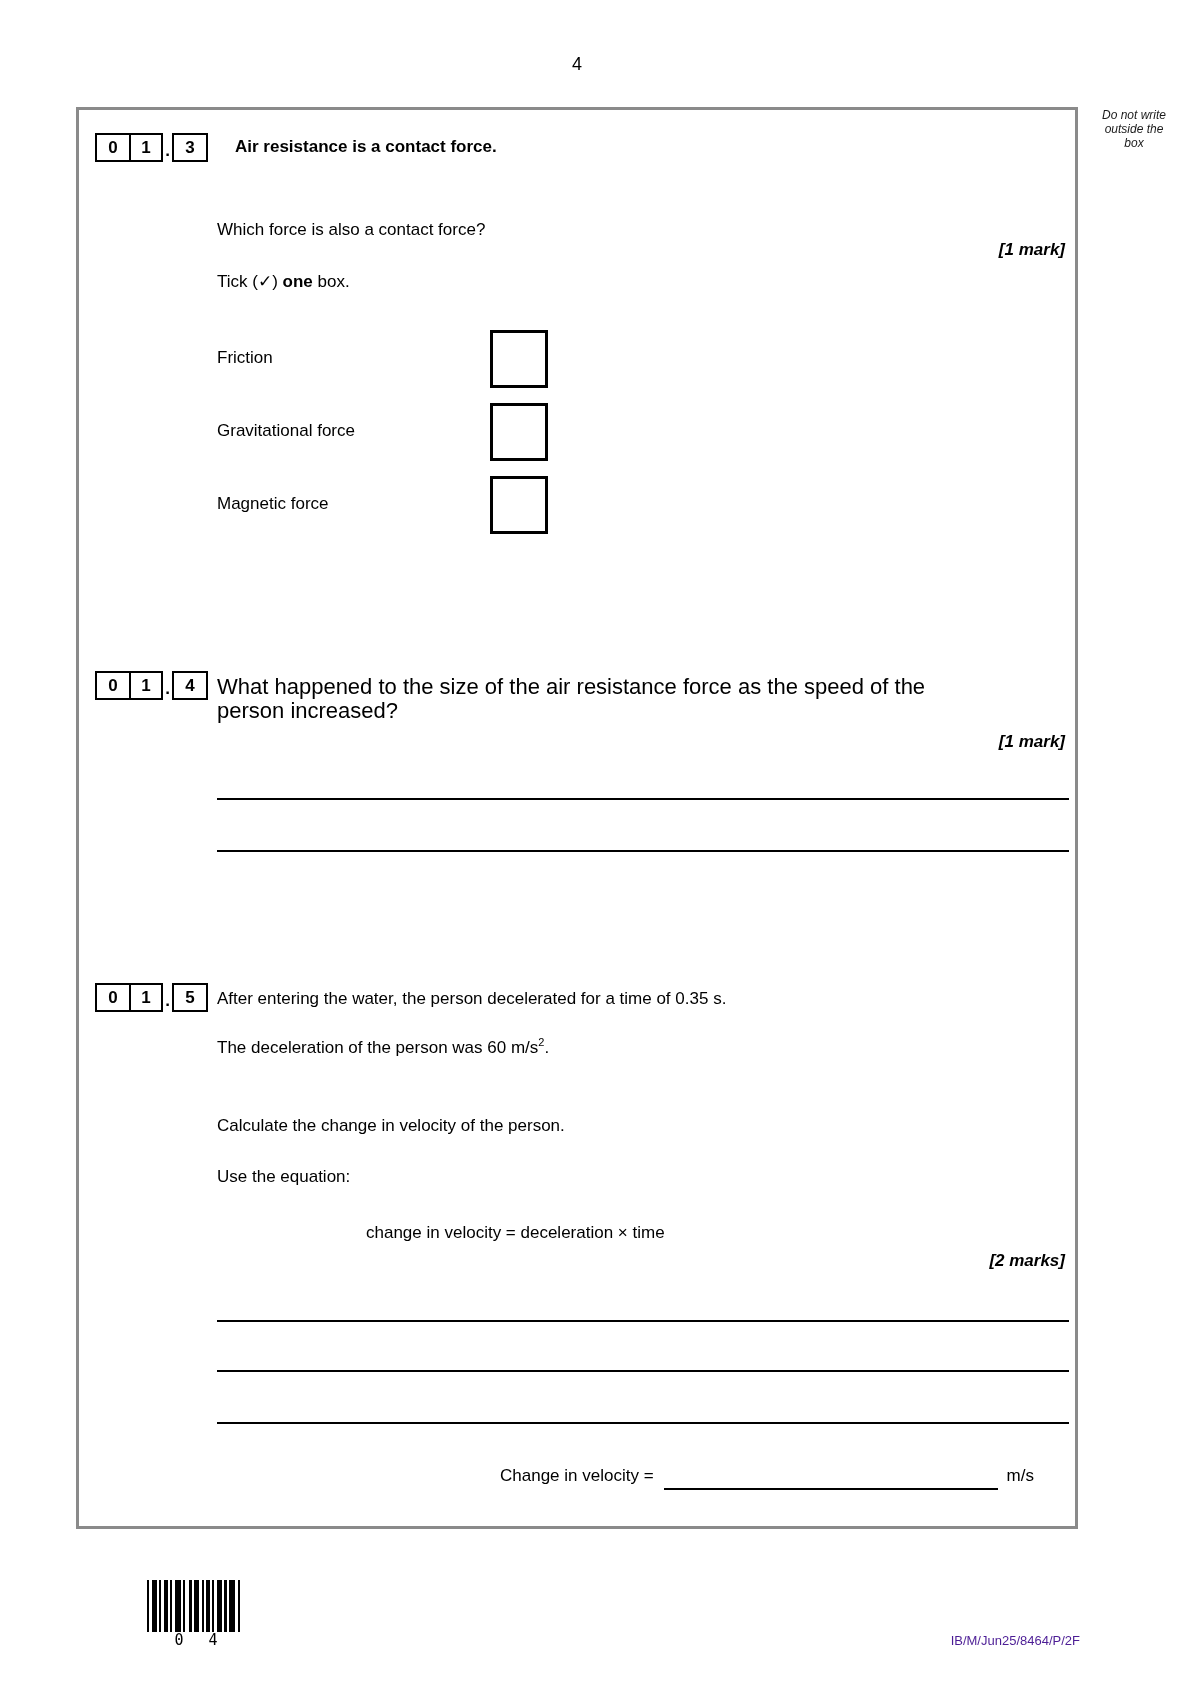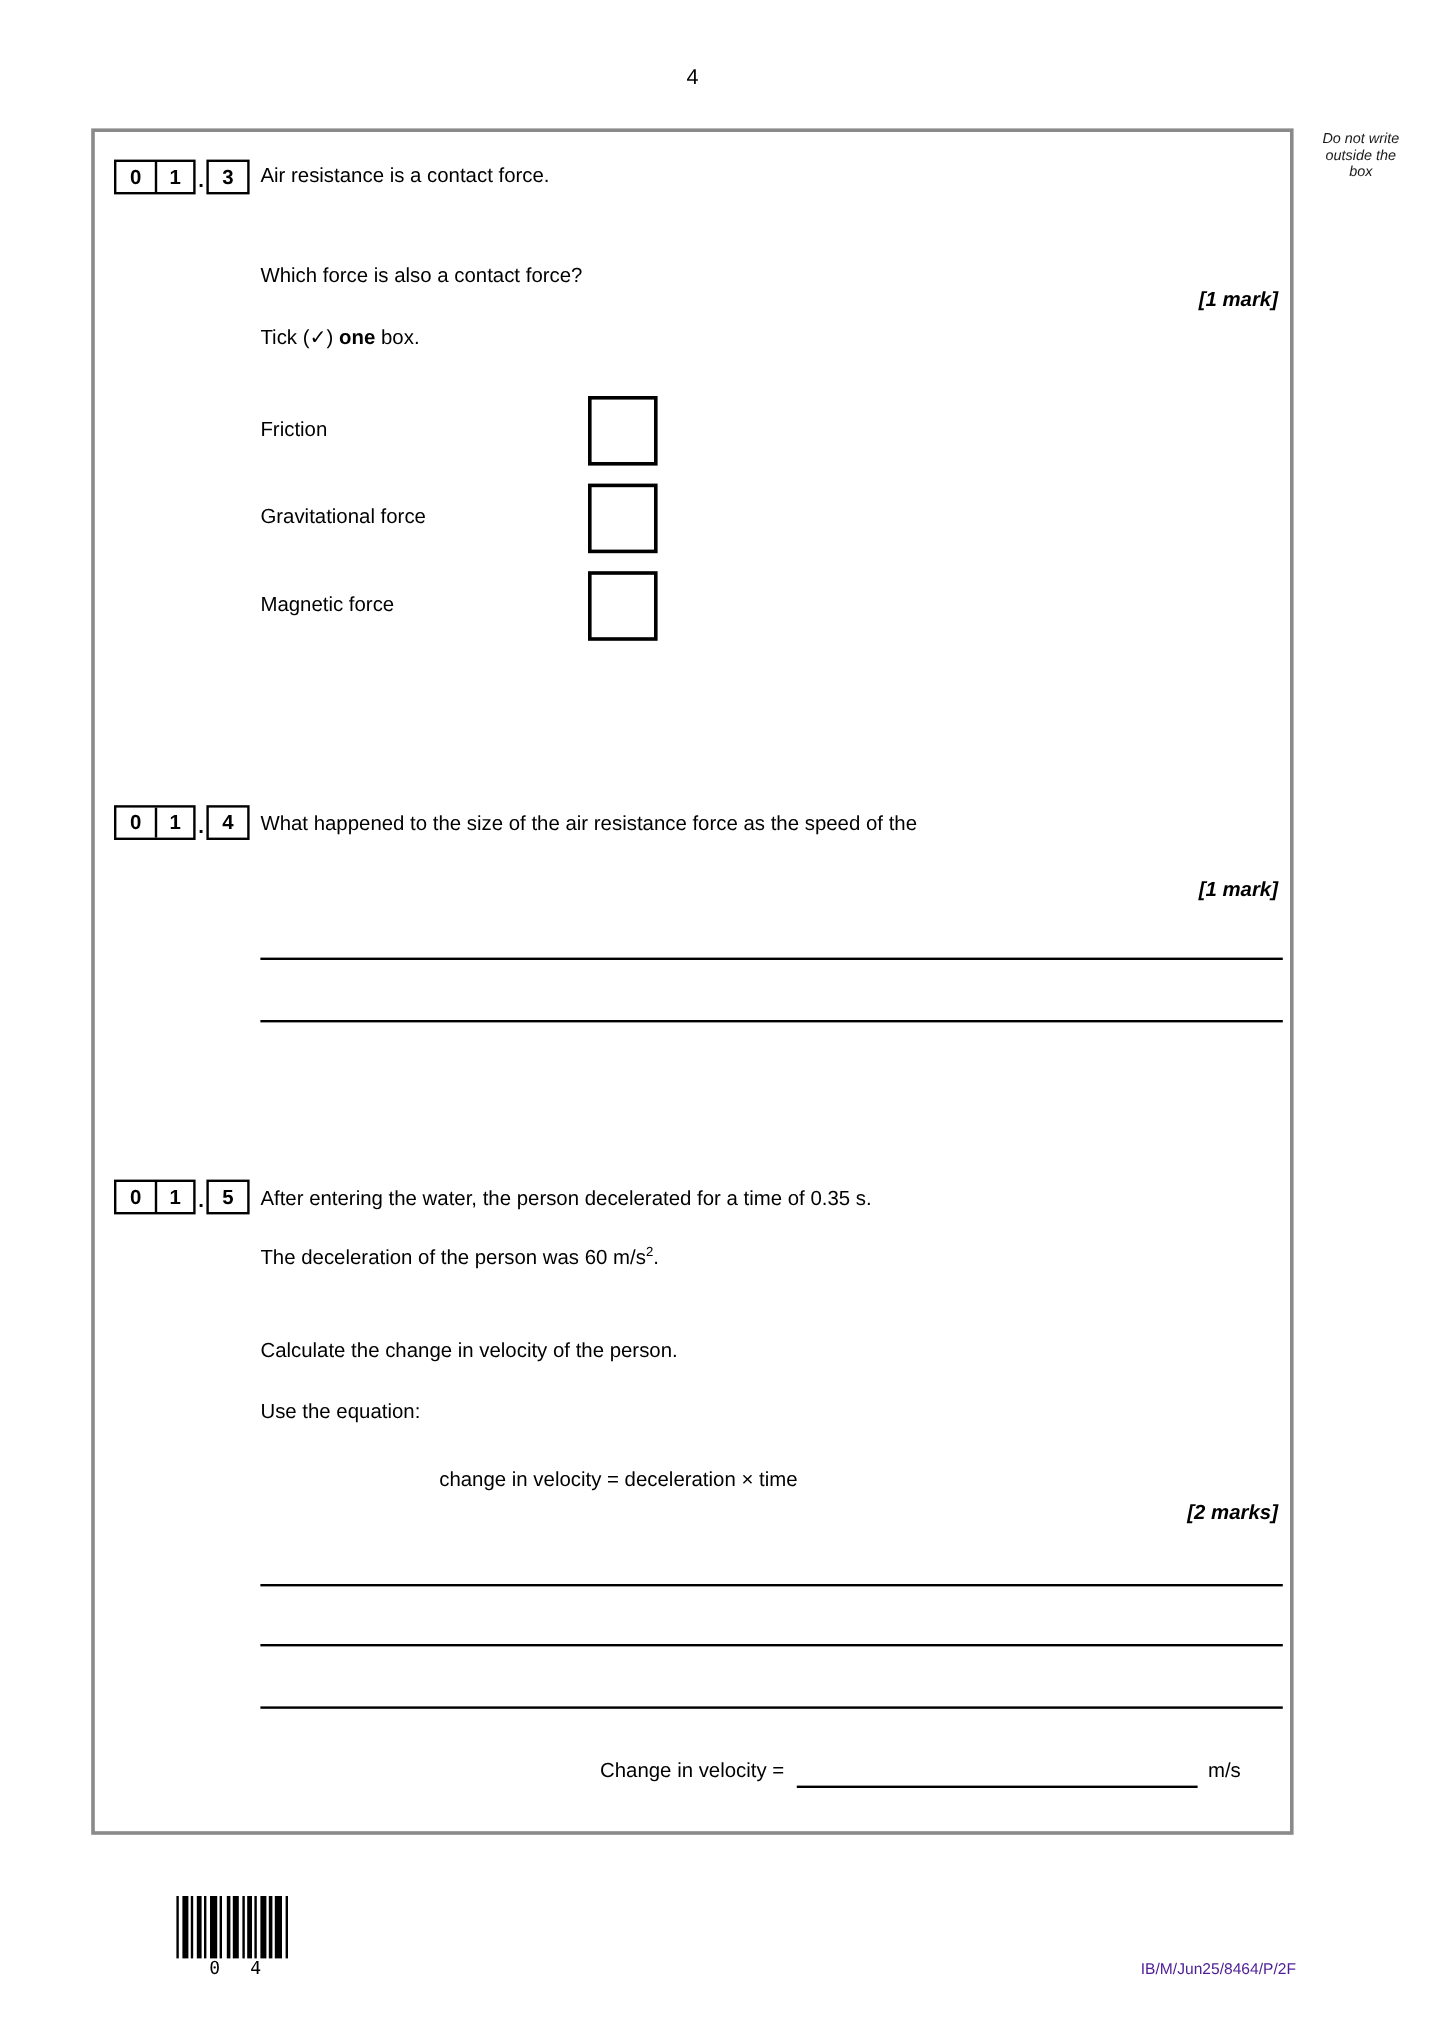--- a/index.html
+++ b/index.html
@@ -33,21 +33,21 @@
   .margin-note span { display: block; }
   .content-box {
     position: absolute;
     left: 76px; top: 107px;
     width: 1002px; height: 1422px;
     border: 3px solid #8a8a8a;
     background: #ffffff;
   }
   .abs { position: absolute; }
   .qtext { font-size: 17px; line-height: 24px; white-space: nowrap; }
-  .qtext-wrap { font-size: 17px; line-height: 24px; }
+  .qtext-wrap { font-size: 22px; line-height: 24px; }
   .marks {
     position: absolute;
     right: 10px;
     font-size: 17px;
     font-weight: bold;
     text-align: right;
     font-style: italic;
   }
   
   .qnum {
@@ -138,21 +138,21 @@
 
     <div class="qnum" style="left:16px; top:23px;">
       <span class="qnum-pair">
         <span class="qnum-cell">0</span>
         <span class="qnum-cell">1</span>
       </span>
       <span class="qnum-dot">.</span>
       <span class="qnum-single">3</span>
     </div>
 
-    <div class="abs qtext" style="left:138px; top:25px;">Air resistance is a contact force.</div>
+    <div class="abs qtext" style="left:156px; top:25px;font-weight:bold;">Air resistance is a contact force.</div>
 
     <div class="abs qtext" style="left:138px; top:108px;">Which force is also a contact force?</div>
 
     <div class="marks" style="top:130px;">[1 mark]</div>
 
     <div class="abs qtext" style="left:138px; top:160px;text-align:right;">
       <span>Tick (</span><span>✓</span><span>) </span><b>one</b><span> box.</span>
     </div>
 
     <div class="abs qtext" style="left:138px; top:236px;">Friction</div>
@@ -168,20 +168,21 @@
       <span class="qnum-pair">
         <span class="qnum-cell">0</span>
         <span class="qnum-cell">1</span>
       </span>
       <span class="qnum-dot">.</span>
       <span class="qnum-single">4</span>
     </div>
 
     <div class="abs qtext-wrap" style="left:138px; top:565px; width:760px;">
       <div>What happened to the size of the air resistance force as the speed of the</div>
+      <div>person increased?</div>
     </div>
 
     <div class="marks" style="top:622px;">[1 mark]</div>
 
     <div class="answer-line" style="left:138px; top:688px; width:852px;"></div>
     <div class="answer-line" style="left:138px; top:740px; width:852px;"></div>
 
     <div class="qnum" style="left:16px; top:873px;">
       <span class="qnum-pair">
         <span class="qnum-cell">0</span>

